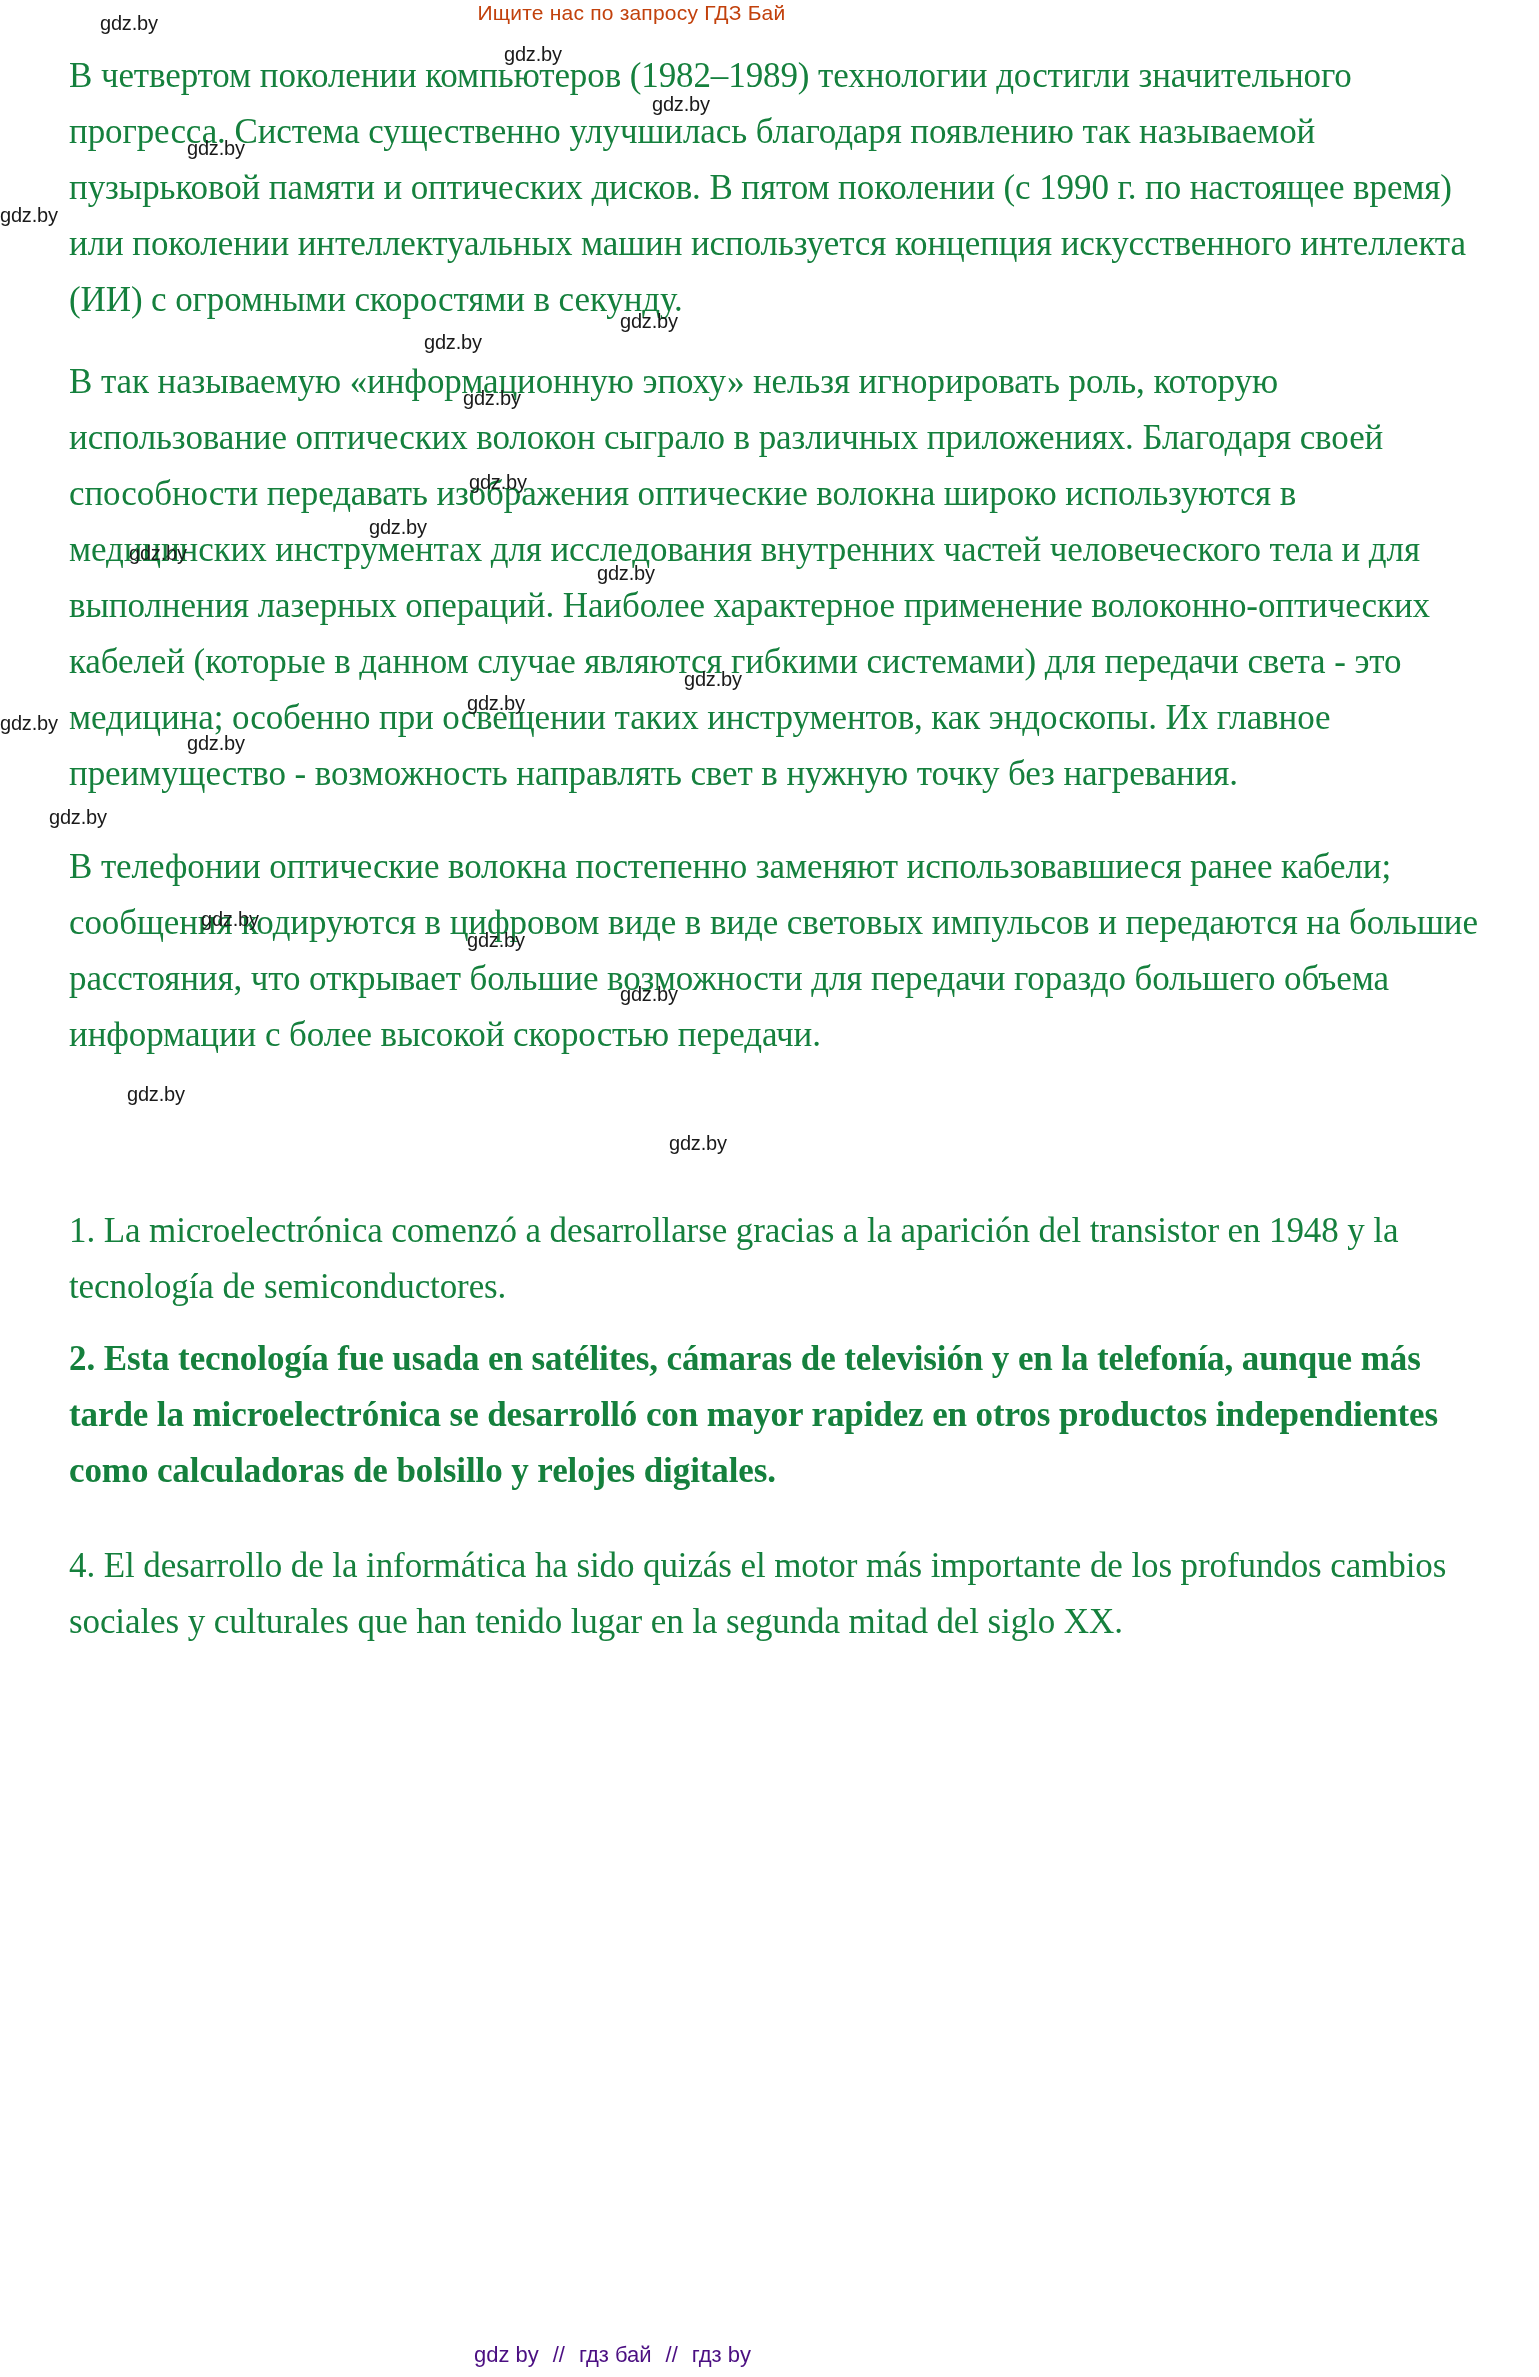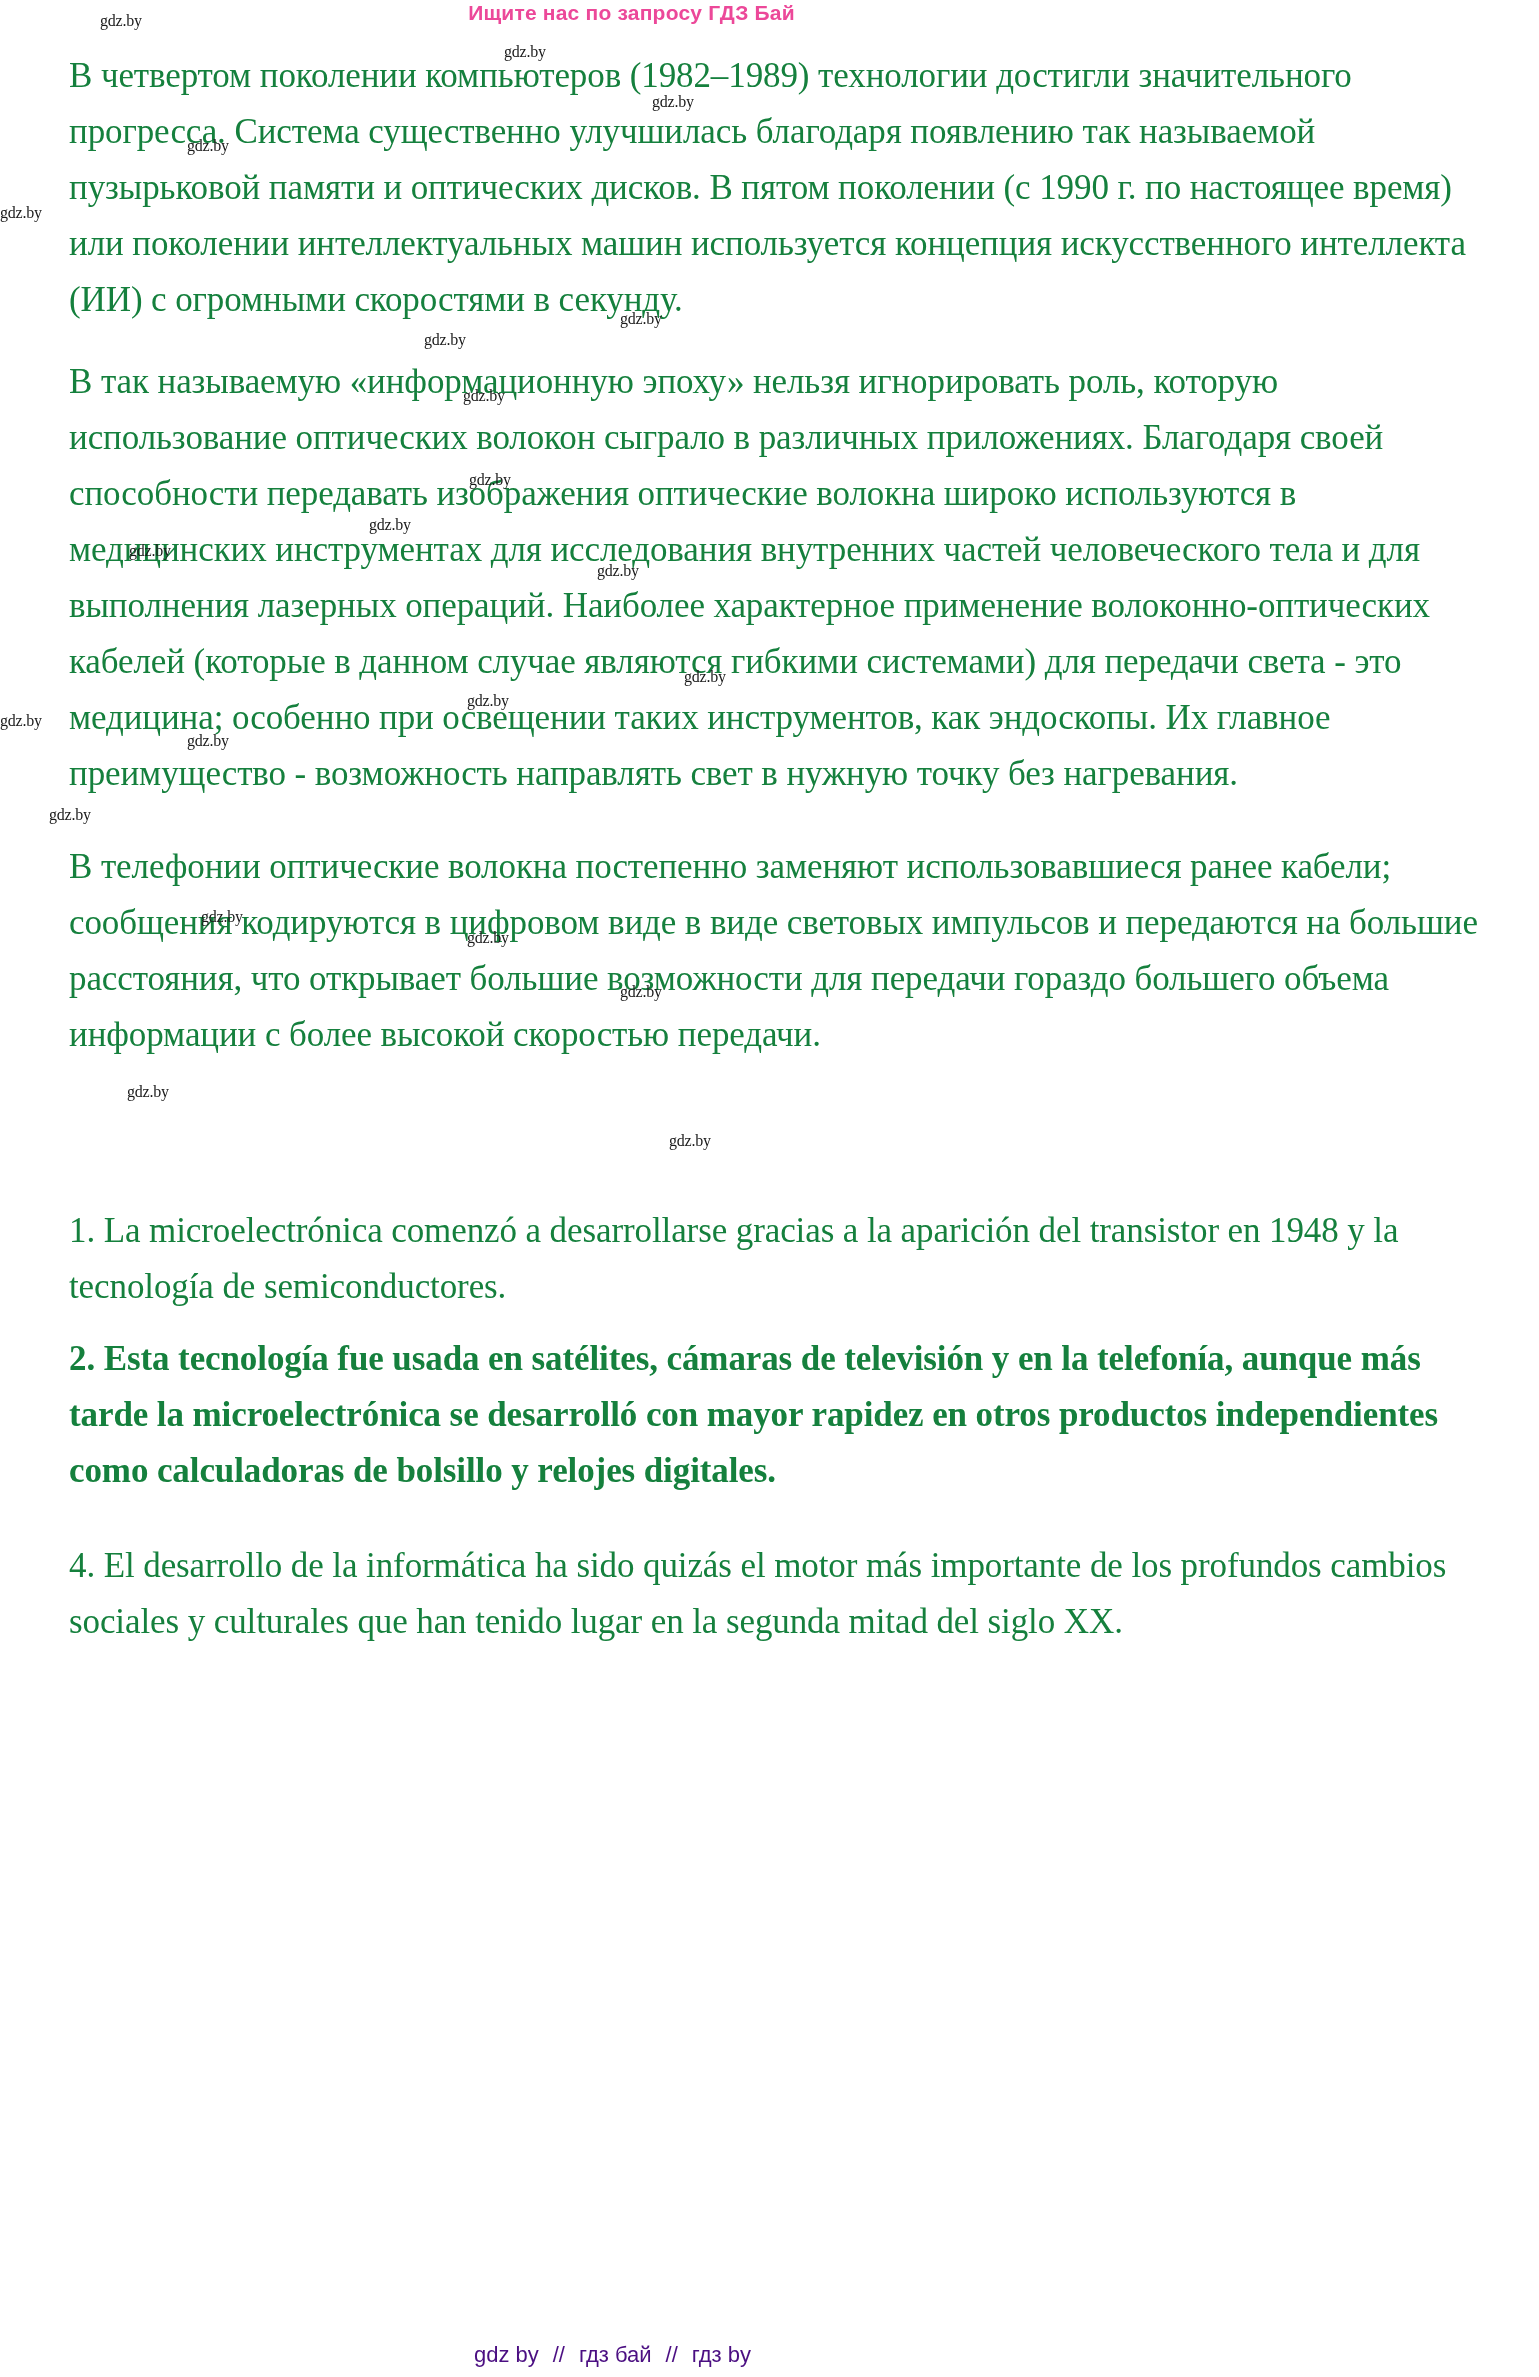--- a/index.html
+++ b/index.html
@@ -22,22 +22,22 @@
 
   
   .promo-banner {
     position: absolute;
     top: 0px;
     left: 0;
     width: 1263px;
     text-align: center;
     font-family: "Liberation Sans", "DejaVu Sans", sans-serif;
     font-size: 21px;
-    font-weight: bold;
-    color: #ec4899;
+    font-weight: normal;
+    color: #c2410c;
     letter-spacing: 0.2px;
     line-height: 26.4px;
     white-space: nowrap;
   }
 
   
   .doc-body {
     position: absolute;
     left: 61px;
     top: 48px;
@@ -58,22 +58,22 @@
   .spacer-block { height: 132px; }
   .para-es { margin-top: 0px; }
   .para-es-2 { margin-top: 15.6px; font-weight: bold; }
   .para-es-3 { margin-top: 37px; }
   .para-es-4 { margin-top: 39px; }
   .para-es-5 { margin-top: 37px; }
 
   
   .wm {
     position: absolute;
-    font-family: Liberation Serif, serif;
-    font-size: 16px;
+    font-family: Liberation Sans, sans-serif;
+    font-size: 20px;
     color: #1a1a1a;
     white-space: nowrap;
     pointer-events: none;
     letter-spacing: -0.2px;
   }
 
   
   .footer-links {
     position: absolute;
     left: 0;

